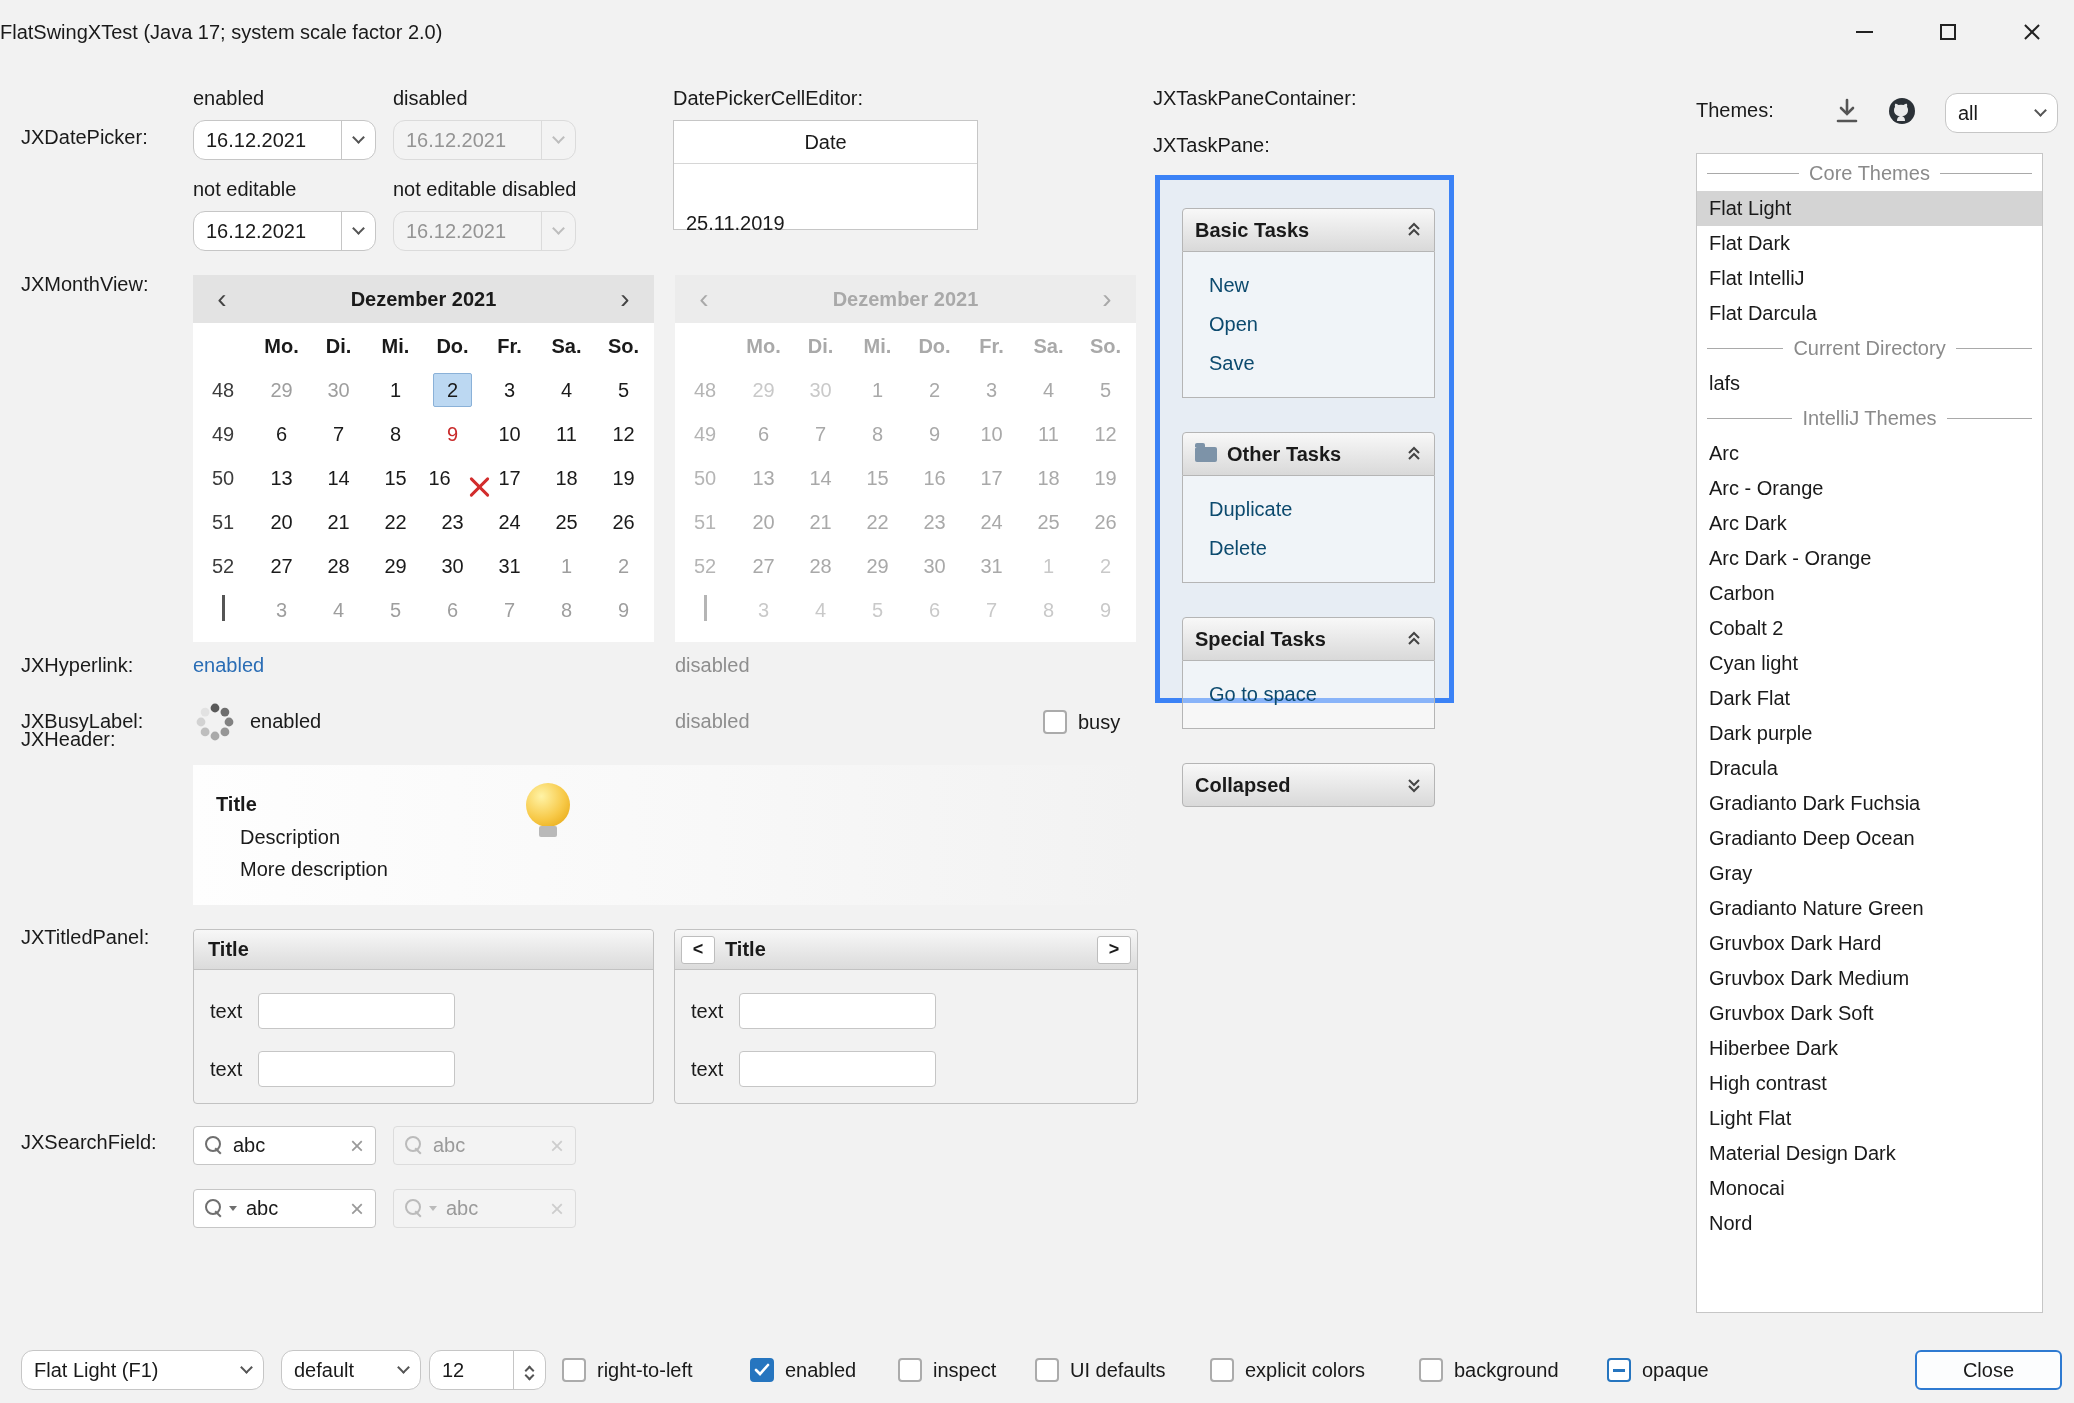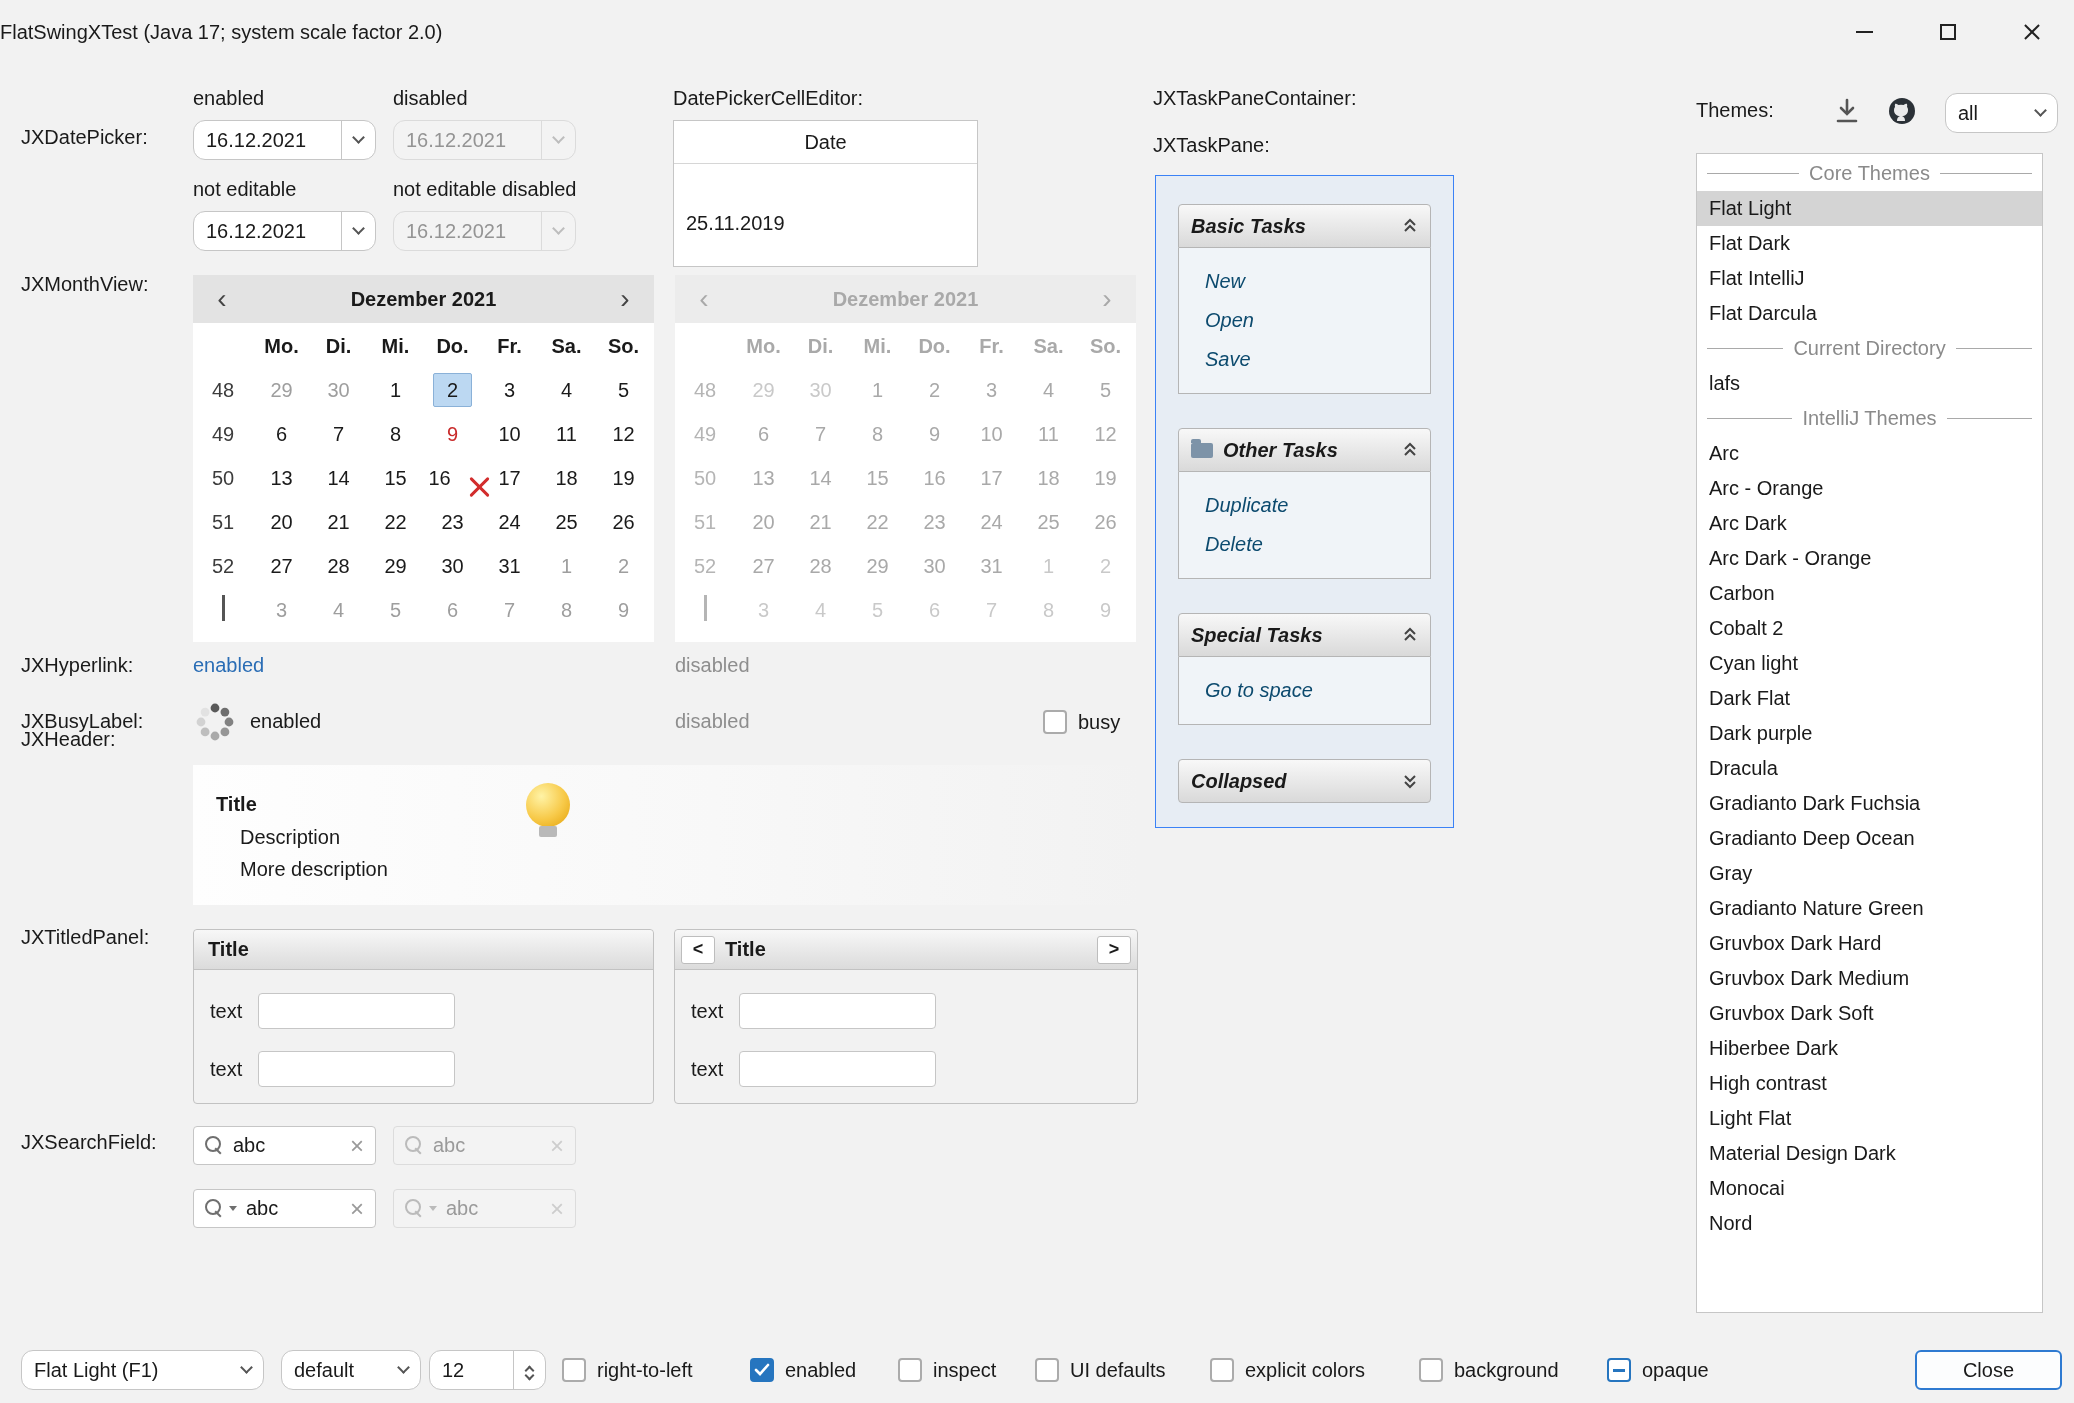--- a/index.html
+++ b/index.html
@@ -102,22 +102,22 @@
   .mag::before { content:""; position:absolute; left:0; top:0; width:12px; height:12px; border:2px solid #6f6f6f; border-radius:50%; }
   .mag::after { content:""; position:absolute; left:12px; top:11px; width:2px; height:8px; background:#6f6f6f; transform:rotate(-45deg); }
   .dd-tri { width:0; height:0; border-left:4px solid transparent; border-right:4px solid transparent; border-top:5px solid #6f6f6f; margin-left:-4px; flex:none; }
   .sfield.disabled .mag::before { border-color:#bbbbbb; }
   .sfield.disabled .mag::after { background:#bbbbbb; }
   .sfield.disabled .dd-tri { border-top-color:#bbbbbb; }
   .clear { color:#9a9a9a; font-size:24px; line-height:1; flex:none; }
   .sfield.disabled .clear { color:#cdcdcd; }
 
   
-  .tp-container { position:absolute; left:1155px; top:175px; width:299px; height:653px; background:#e7edf4;
-                  border:1px solid #3b82f6; padding:28px 22px 0 22px;font-style:italic; }
+  .tp-container { position:absolute; left:1155px; top:175px; width:299px; height:528px; background:#e7edf4;
+                  border:5px solid #3b82f6; padding:28px 22px 0 22px; }
   .pane { width:253px; }
   .pane + .pane { margin-top:34px; }
   .pane-title { height:44px; background:linear-gradient(#f8f8f8,#d9d9d9); border:1px solid #b5b5b5; border-radius:4px 4px 0 0;
                 display:flex; align-items:center; gap:10px; padding:0 12px; font-weight:bold; }
   .pane.collapsed .pane-title { border-radius:4px; }
   .pane-chev { margin-left:auto; display:flex; }
   .pane-body { border:1px solid #b5b5b5; border-top:none; background:rgba(255,255,255,0.4); padding:14px 8px 14px 26px;
                display:flex; flex-direction:column; }
   .task-link { height:39px; display:flex; align-items:center; color:#0c4a6e; }
   .folder-ic { width:22px; height:15px; background:#7d93a8; border-radius:2px; position:relative; flex:none; }
@@ -190,21 +190,21 @@
       </span>
   </div>
   <div class="field disabled" style="left:393px;top:211px;width:183px">
     <span class="val">16.12.2021</span>
     <span class="arrow sep">
         <span class="chev"></span>
       </span>
   </div>
 
   <span class="slbl" style="left:673px;top:87px">DatePickerCellEditor:</span>
-  <div class="table" style="left:673px;top:120px;width:305px;height:147px">
+  <div class="table" style="left:673px;top:120px;width:305px;height:110px">
     <div class="thead">Date</div>
     <div class="trow">25.11.2019</div>
     <div class="trow">01.02.2018</div>
   </div>
 
   <div class="cal" id="cal-enabled" style="left:193px;top:275px">
       <div class="cal-head">
         <span class="cal-arrow">‹</span>
         <span class="cal-title">Dezember 2021</span>
         <span class="cal-arrow">›</span>

